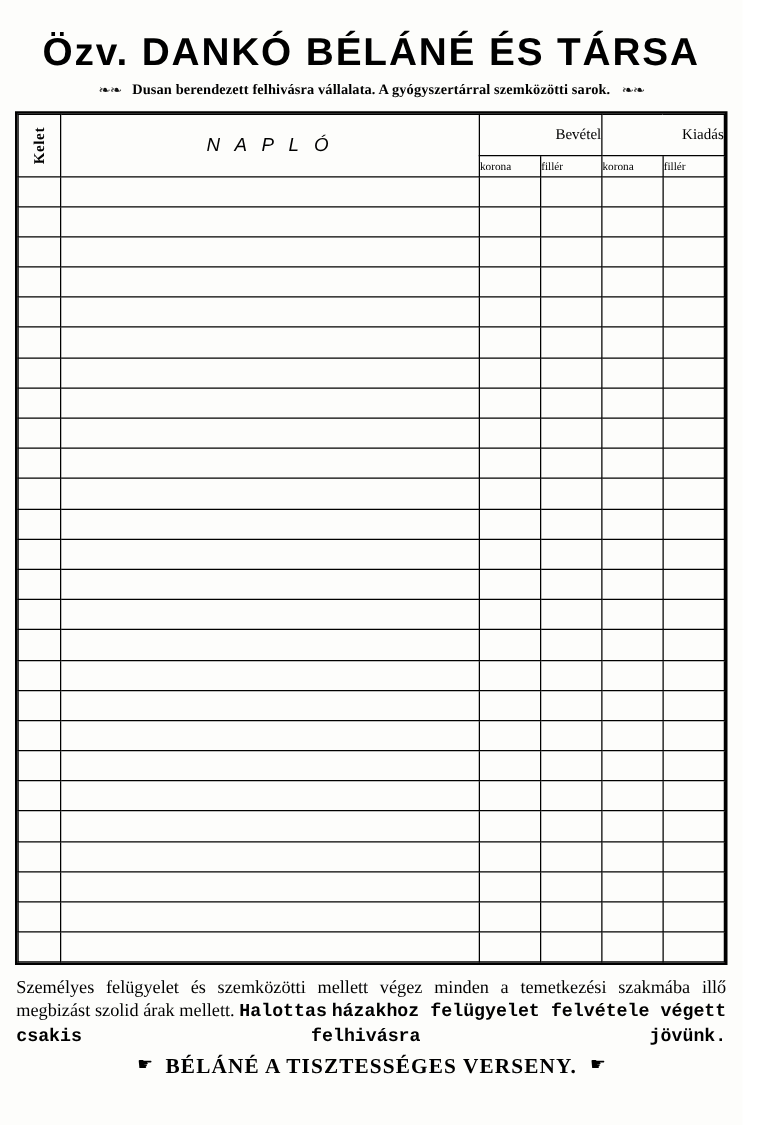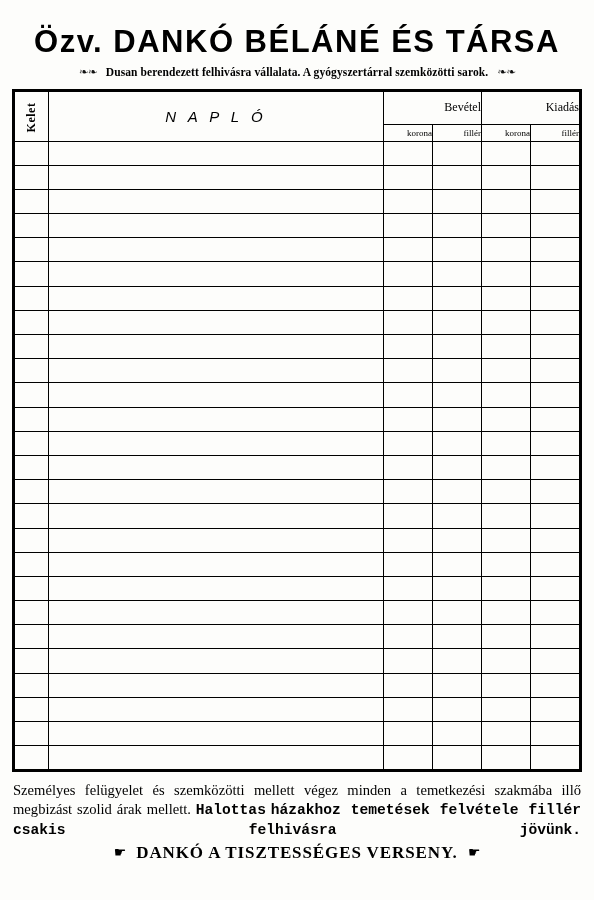--- a/index.html
+++ b/index.html
@@ -116,21 +116,21 @@
   .head-group {
     height: 32px;
     text-align: right;
     vertical-align: middle;
     font-family: "Liberation Serif", serif;
     font-size: 12px;
     font-weight: normal;
   }
   .head-sub {
     height: 16px;
-    text-align: right;
+    text-align: left;
     vertical-align: middle;
     font-family: "Liberation Serif", serif;
     font-size: 9px;
     font-weight: normal;
   }
   .row-cell {
     height: 23.2px;
   }
   .tall-span {
     
@@ -419,21 +419,21 @@
             <td class="row-cell"></td>
             <td class="row-cell"></td>
             <td class="row-cell"></td>
             <td class="row-cell"></td>
           </tr>
         </tbody>
     </table>
   </div>
 
   <div class="footer">
-    <p><span>Személyes felügyelet és szemközötti mellett végez minden a</span> <span>temetkezési szakmába illő megbizást szolid árak mellett. </span><span class="bold">Halottas</span> <span class="bold">házakhoz temetések felvétele fillér csakis felhivásra jövünk.</span></p>
+    <p><span>Személyes felügyelet és szemközötti mellett végez minden a</span> <span>temetkezési szakmába illő megbizást szolid árak mellett. </span><span class="bold">Halottas</span> <span class="bold">házakhoz felügyelet felvétele végett csakis felhivásra jövünk.</span></p>
     <div class="slogan-row">
       <span class="hand">☛</span>
-      <span class="slogan">DANKÓ A TISZTESSÉGES VERSENY.</span>
+      <span class="slogan">BÉLÁNÉ A TISZTESSÉGES VERSENY.</span>
       <span class="hand flip">☚</span>
     </div>
   </div>
 
 </div>
 
 </body></html>

